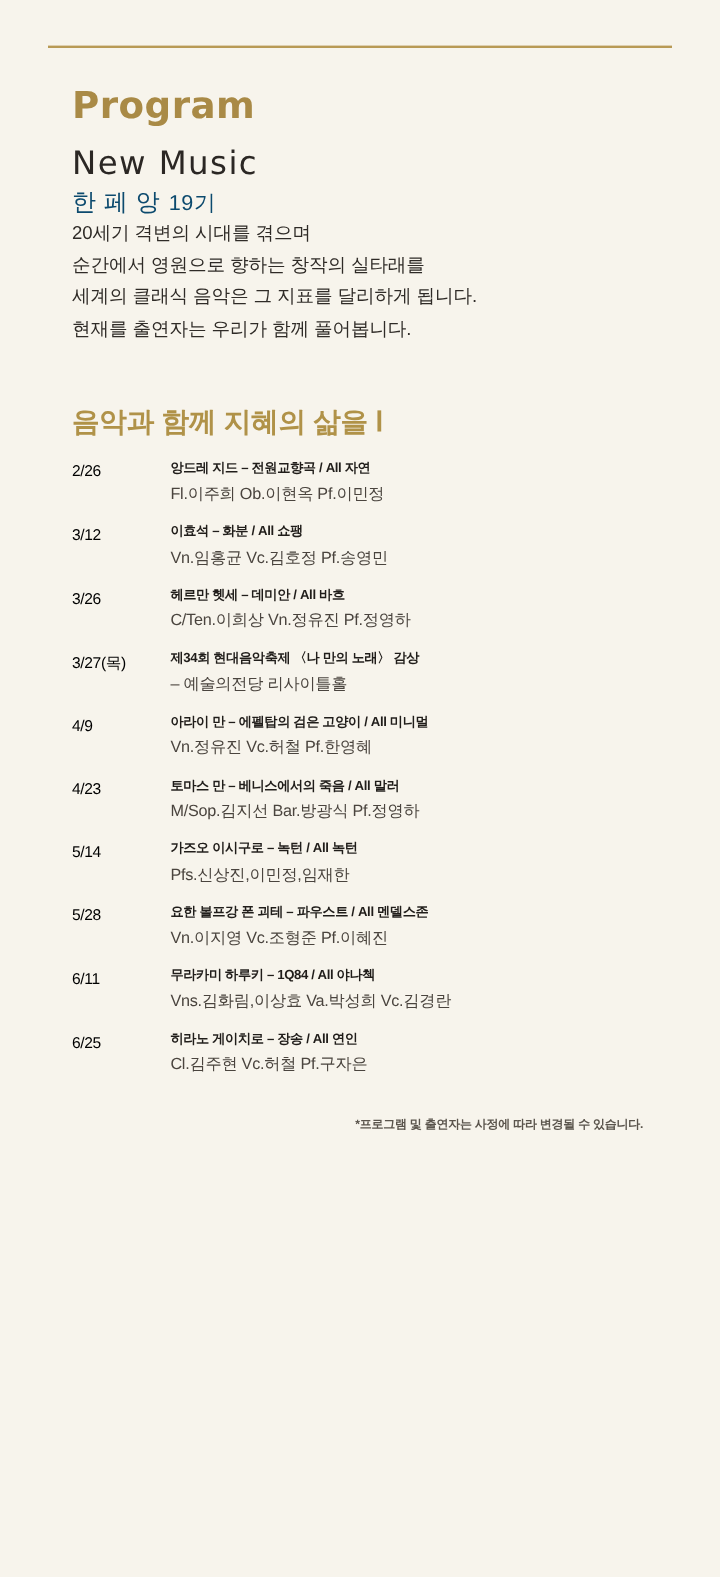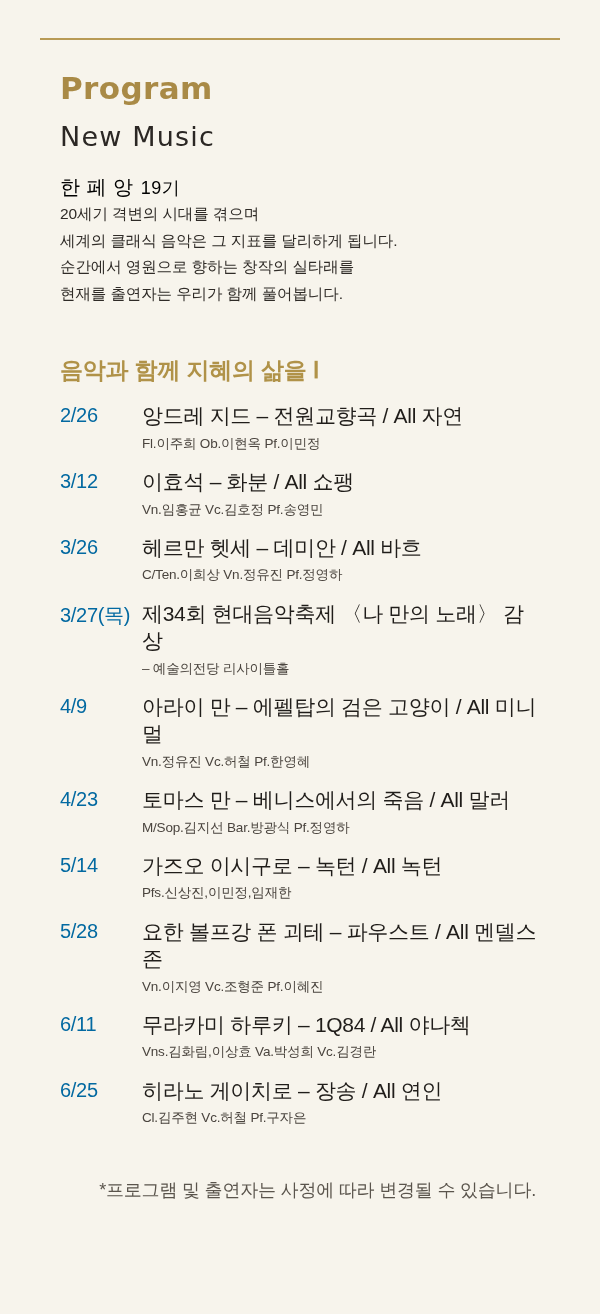--- a/index.html
+++ b/index.html
@@ -44,22 +44,22 @@
     font-family: "DejaVu Sans", sans-serif;
     font-weight: normal;
     font-size: 27px;
     letter-spacing: 1.2px;
     color: #2b2724;
     margin: 16px 0 0 0;
     line-height: 1.15;
   }
   .hanpaeang {
     font-size: 20px;
-    color: #000000;
-    margin-top: 22px;
+    color: #0c4a6e;
+    margin-top: 3px;
     letter-spacing: 0.5px;
   }
   .hanpaeang .gen {
     font-size: 18px;
     margin-left: 7px;
   }
   .intro {
     font-size: 15.5px;
     line-height: 1.72;
     color: #2f2b27;
@@ -78,49 +78,50 @@
     margin-top: 16px;
   }
   .item {
     display: flex;
     align-items: flex-start;
     margin-top: 16px;
   }
   .item:first-child { margin-top: 6px; }
   .date {
     flex: 0 0 82px;
-    font-size: 20px;
-    color: #0369a1;
+    font-size: 13px;
+    color: #000000;
     padding-top: 2px;
     letter-spacing: -0.3px;
   }
   .body {
     flex: 1 1 auto;
   }
   .title {
-    font-size: 21px;
-    font-weight: normal;
+    font-size: 11px;
+    font-weight: bold;
     color: #201d1a;
     letter-spacing: -0.3px;
     line-height: 1.3;
   }
   .players {
     font-size: 13.5px;
     color: #4a443e;
     margin-top: 5px;
     letter-spacing: -0.2px;
     line-height: 1.3;
   }
   .note {
     text-align: right;
-    font-size: 18px;
+    font-size: 10px;
     color: #5a544c;
-    margin-top: 51px;
+    margin-top: 34px;
     padding-right: 4px;
     letter-spacing: -0.2px;
+    font-weight: bold;
   }
 </style>
 </head>
 <body>
 
 <div class="page">
 
   <div class="rule rule-top"></div>
 
   <div class="content">
@@ -128,22 +129,22 @@
     <h1 class="program">Program</h1>
 
     <h2 class="newmusic">New Music</h2>
 
     <div class="hanpaeang">
       <span>한 페 앙</span><span class="gen">19기</span>
     </div>
 
     <div class="intro">
       <div>20세기 격변의 시대를 겪으며</div>
+      <div>순간에서 영원으로 향하는 창작의 실타래를</div>
       <div>세계의 클래식 음악은 그 지표를 달리하게 됩니다.</div>
-      <div>순간에서 영원으로 향하는 창작의 실타래를</div>
       <div>현재를 출연자는 우리가 함께 풀어봅니다.</div>
     </div>
 
     <div class="section-title">
       <span class="line1">음악과 함께 지혜의 삶을 Ⅰ</span>
     </div>
 
     <div class="list">
 
       <div class="item">

